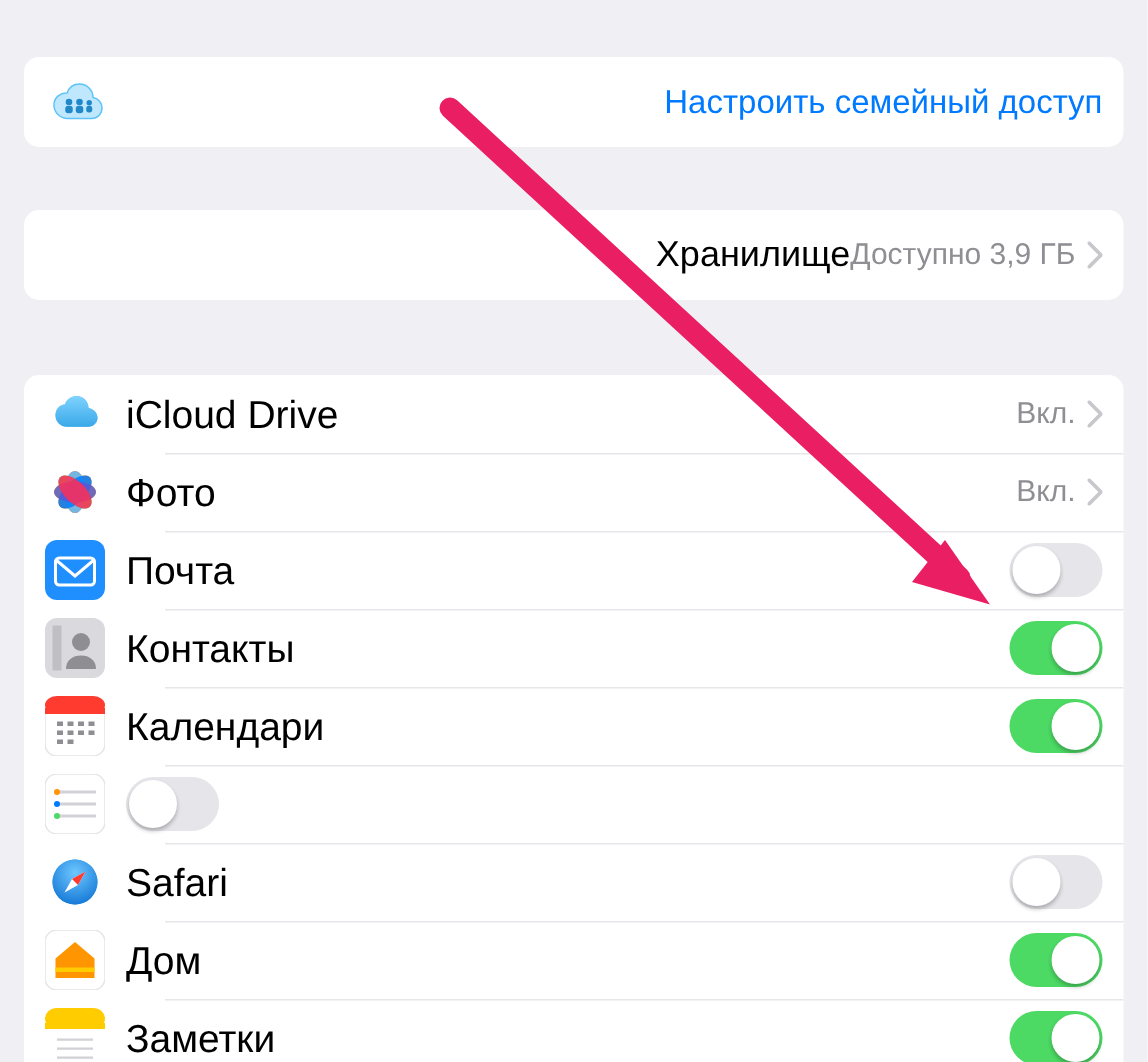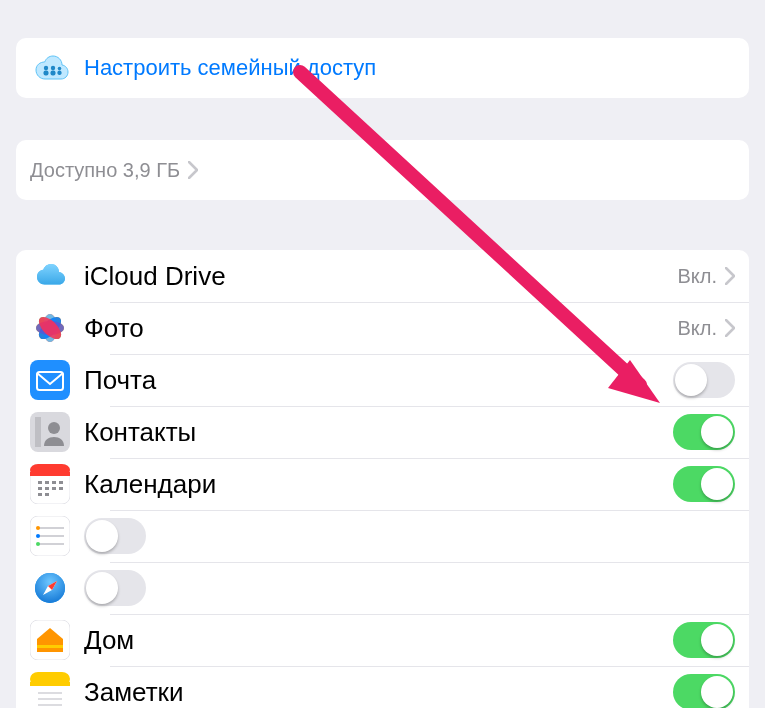--- a/index.html
+++ b/index.html
@@ -20,21 +20,21 @@
     .mt-first { margin-top: 38px; }
     .mt-gap { margin-top: 42px; }
     .mt-gap-large { margin-top: 50px; }
     .row {
       display: flex;
       align-items: center;
       min-height: 52px;
       padding: 0 14px 0 14px;
       position: relative;
     }
-    .row.tall { min-height: 60px; }
+    .row.tall { min-height: 60px; text-align: right; }
     .row + .row::before {
       content: "";
       position: absolute;
       top: 0;
       left: 94px;
       right: 0;
       height: 1px;
       background: #e5e5ea;
     }
     .row .label {
@@ -127,20 +127,21 @@
         </svg>
       </span>
       <span class="link-label">Настроить семейный доступ</span>
     </div>
   </div>
 </div>
 
 <div class="section mt-gap">
   <div class="group">
     <div class="row tall">
+      <span class="label big" style="margin-left:4px;">Хранилище</span>
       <span class="value">Доступно 3,9 ГБ</span>
       <span class="chevron">
         <svg width="10" height="18" viewBox="0 0 10 18">
             <polyline points="1,1 9,9 1,17" fill="none" stroke="#c7c7cc" stroke-width="2.5" stroke-linecap="round" stroke-linejoin="round"></polyline>
           </svg>
       </span>
     </div>
   </div>
 </div>
 
@@ -267,20 +268,21 @@
             <polygon points="27,13 22,22 13,27 18,18" fill="#fff"></polygon>
             <polygon points="27,13 22,22 18,18" fill="#ff3b30"></polygon>
             <defs>
               <radialGradient id="gSaf" cx="0.5" cy="0.3" r="0.8">
                 <stop offset="0" stop-color="#6ec7ff"></stop>
                 <stop offset="1" stop-color="#0a6fd1"></stop>
               </radialGradient>
             </defs>
           </svg>
         </span>
+        <span class="label">Safari</span>
         <span class="toggle">
           <span class="knob"></span>
         </span>
       </div>
       <div class="row">
         <span class="icon">
           <svg width="40" height="40" viewBox="0 0 40 40">
             <rect width="40" height="40" rx="8" fill="#fff" stroke="#e5e5ea"></rect>
             <path d="M20 8 L33 19 V32 H7 V19 Z" fill="#ff9500"></path>
             <rect x="7" y="25" width="26" height="3" fill="#ffcc00"></rect>

